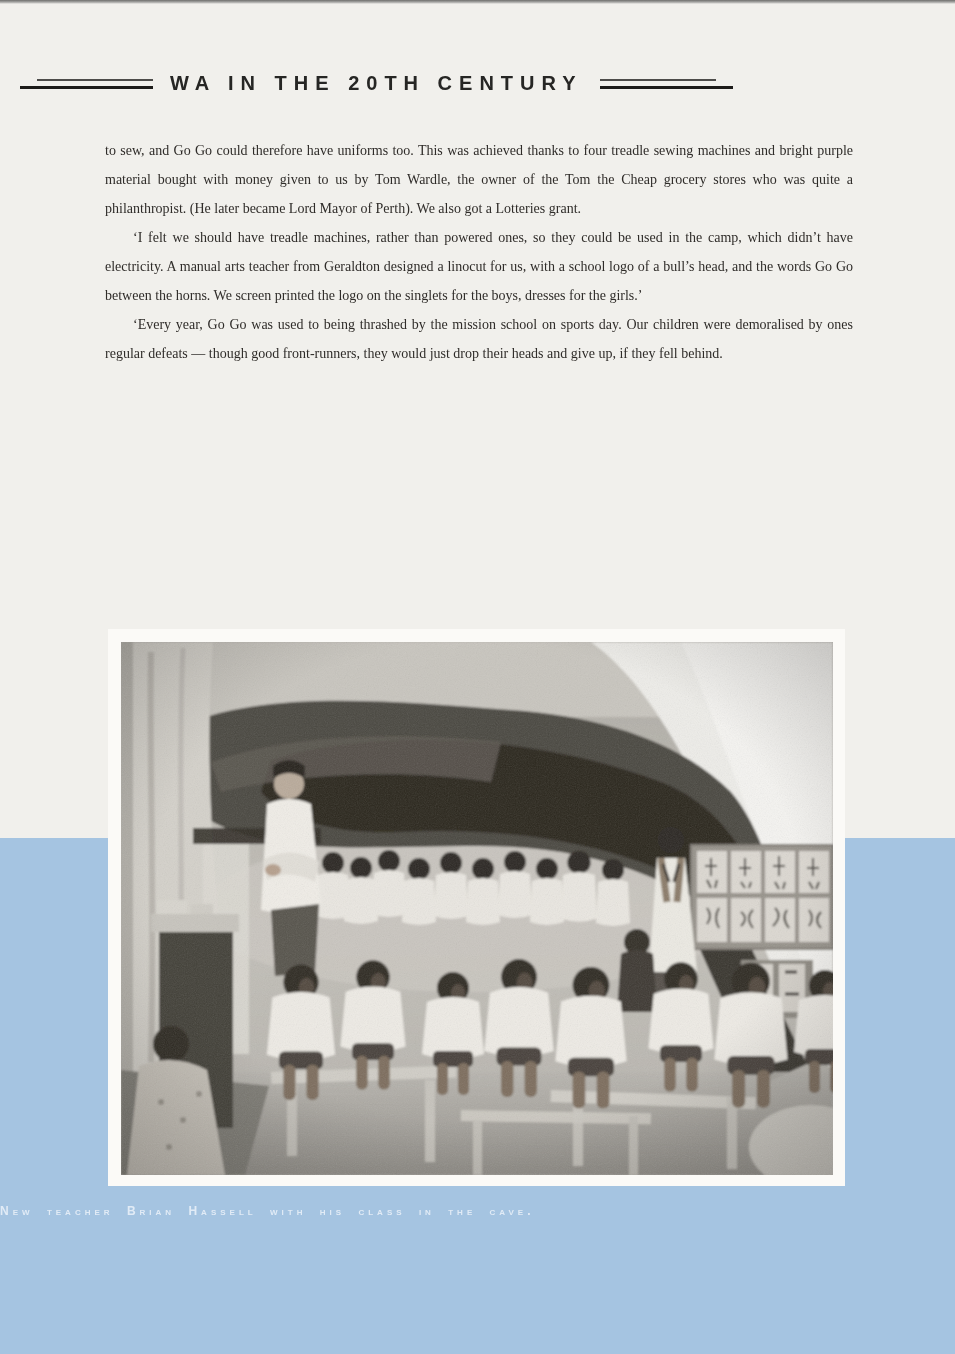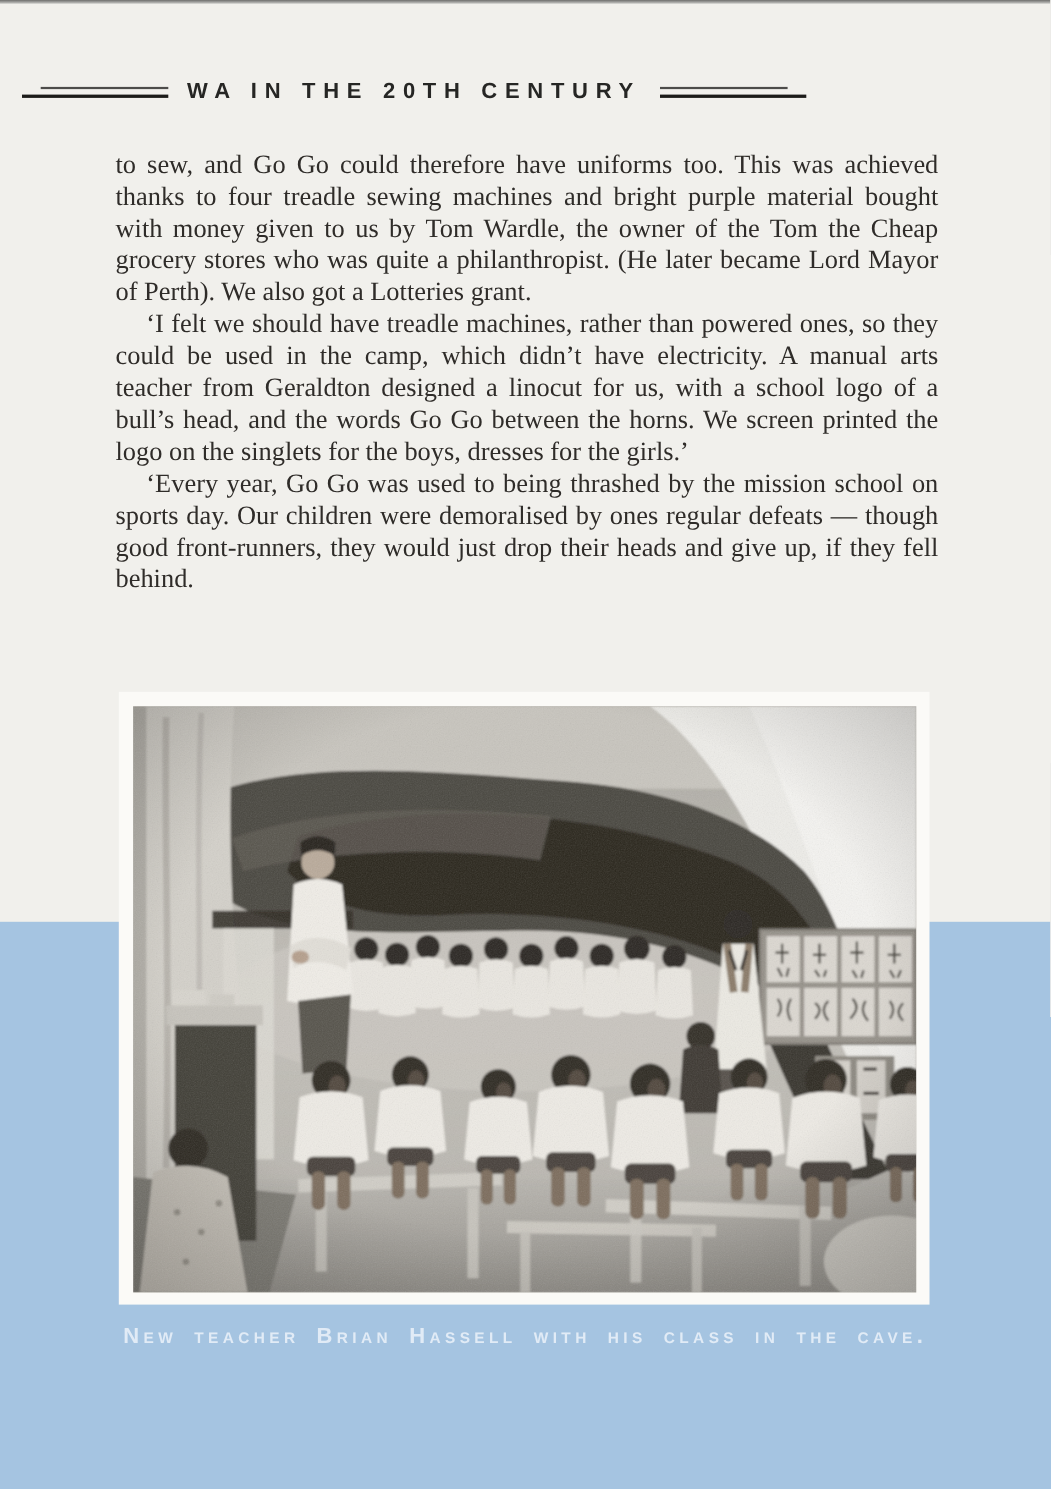--- a/index.html
+++ b/index.html
@@ -23,45 +23,45 @@
   .rule-left  .thin { align-self:flex-end; }
   .rule-right .thin { align-self:flex-start; }
   .page-title {
     font-family:"Liberation Sans", sans-serif;
     font-size:20px; letter-spacing:7px; color:#262624; font-weight:bold;
     white-space:nowrap;
   }
   
   .body-text {
     position:absolute; top:136px; left:105px; width:748px;
-    font-size:24px; line-height:29px; color:var(--body_text,#2f2c29);
+    font-size:14px; line-height:29px; color:var(--body_text,#2f2c29);
     text-align:justify;
   }
   .body-text p { margin:0; }
   .body-text p.indent { text-indent:28px; }
   
   .blue-band {
     position:absolute; left:0; top:838px; width:955px; height:516px;
     background:var(--band_blue,#a5c4e1);
   }
   
   .photo-frame {
     position:absolute; left:108px; top:629px; width:737px; height:557px;
     background:#fbfaf7; box-sizing:border-box; padding:13px 12px 11px 13px;
   }
   .photo {
     width:712px; height:533px; background:#b9b6b0; position:relative; overflow:hidden;
   }
   .photo svg { position:absolute; left:0; top:0; }
   
   .photo-caption {
-    position:absolute; top:1204px; left:0; width:955px; text-align:center;
+    position:absolute; top:1204px; left:0; width:955px; text-align:left;
     font-family:"Liberation Sans", sans-serif;
     font-variant:small-caps; letter-spacing:4px; word-spacing:6px;
-    font-size:20px; color:var(--caption_text,#e7eff8); font-weight:bold;
+    font-size:12px; color:var(--caption_text,#e7eff8); font-weight:bold;
     opacity:.92;
   }
 </style>
 </head>
 <body>
 
 <div class="page">
 
   <div class="scan-edge-top"></div>
 

